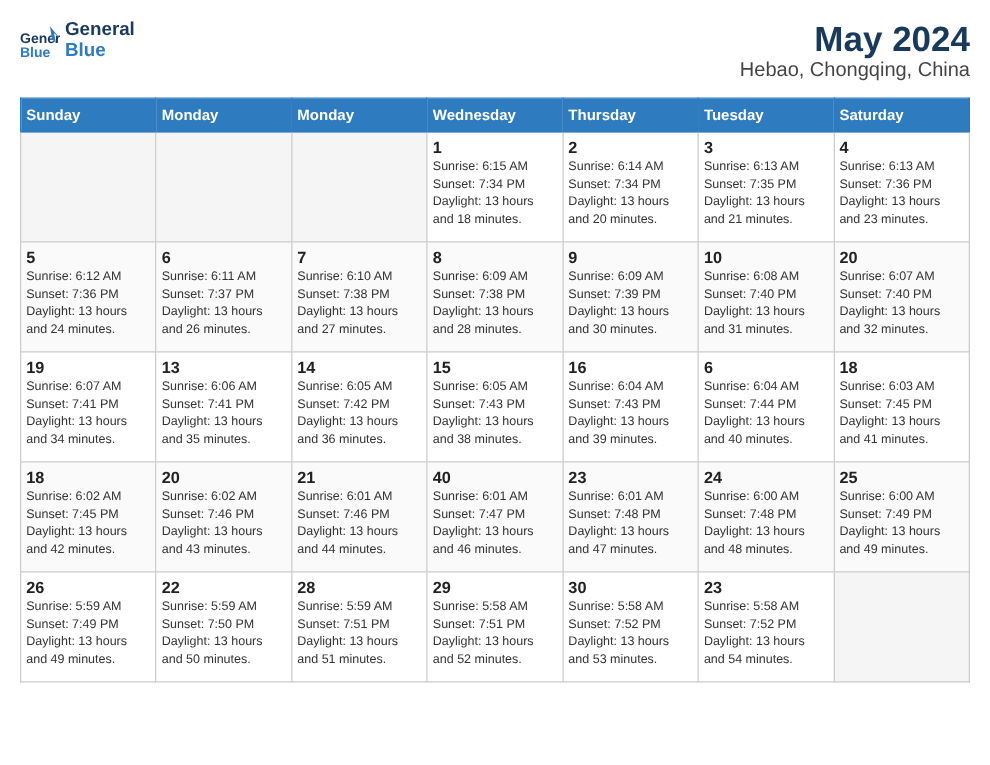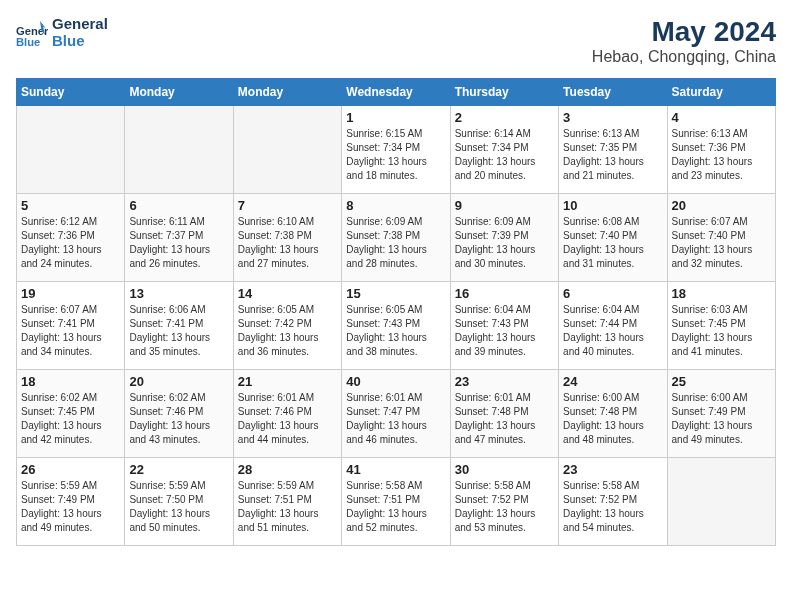--- a/index.html
+++ b/index.html
@@ -230,21 +230,21 @@
         </td>
         <td>
           <span class="day-num">22</span>
           <div class="day-info">Sunrise: 5:59 AM<br>Sunset: 7:50 PM<br>Daylight: 13 hours and 50 minutes.</div>
         </td>
         <td>
           <span class="day-num">28</span>
           <div class="day-info">Sunrise: 5:59 AM<br>Sunset: 7:51 PM<br>Daylight: 13 hours and 51 minutes.</div>
         </td>
         <td>
-          <span class="day-num">41</span>
+          <span class="day-num">29</span>
           <div class="day-info">Sunrise: 5:58 AM<br>Sunset: 7:51 PM<br>Daylight: 13 hours and 52 minutes.</div>
         </td>
         <td>
           <span class="day-num">30</span>
           <div class="day-info">Sunrise: 5:58 AM<br>Sunset: 7:52 PM<br>Daylight: 13 hours and 53 minutes.</div>
         </td>
         <td>
           <span class="day-num">23</span>
           <div class="day-info">Sunrise: 5:58 AM<br>Sunset: 7:52 PM<br>Daylight: 13 hours and 54 minutes.</div>
         </td>

